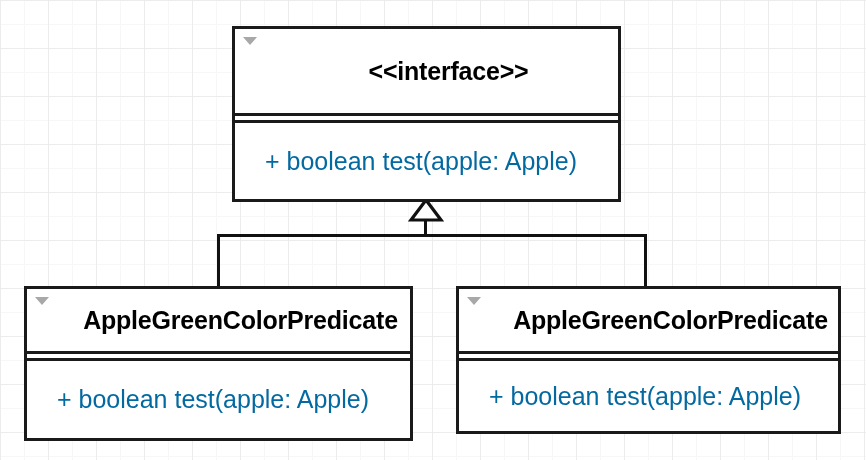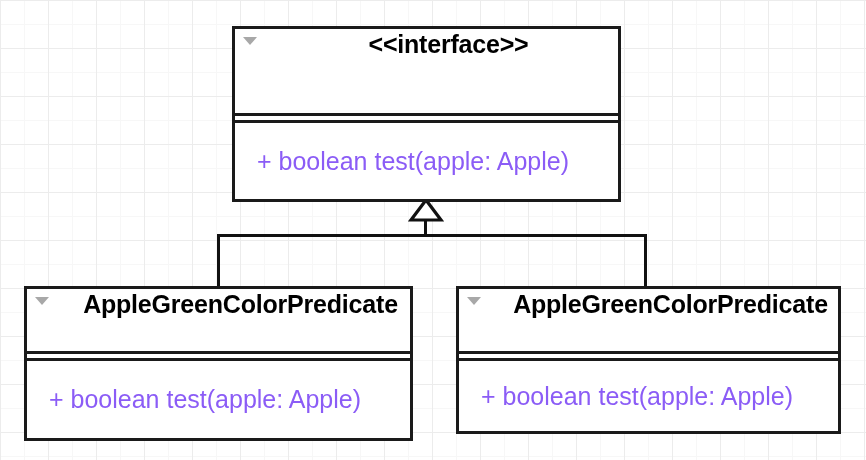--- a/index.html
+++ b/index.html
@@ -40,21 +40,21 @@
     background: #ffffff;
     border: 3px solid #1a1a1a;
     display: flex;
     flex-direction: column;
   }
 
   .uml-header {
     position: relative;
     flex: none;
     display: flex;
-    flex-direction: row;
+    flex-direction: column;
     justify-content: center;
     text-align: center;
     font-weight: bold;
     color: #000000;
     letter-spacing: -0.2px;
     padding-left: 44px;
   }
 
   .collapse-arrow {
     position: absolute;
@@ -76,22 +76,22 @@
   .uml-attrs {
     flex: none;
     height: 4px;
     background: #ffffff;
   }
 
   .uml-methods {
     flex: 1 1 auto;
     display: flex;
     align-items: center;
-    padding-left: 22px;
-    color: #8b5cf6;
+    padding-left: 30px;
+    color: #0369a1;
     white-space: nowrap;
   }
 
   
   #interface-box {
     left: 232px;
     top: 26px;
     width: 389px;
     height: 176px;
   }

